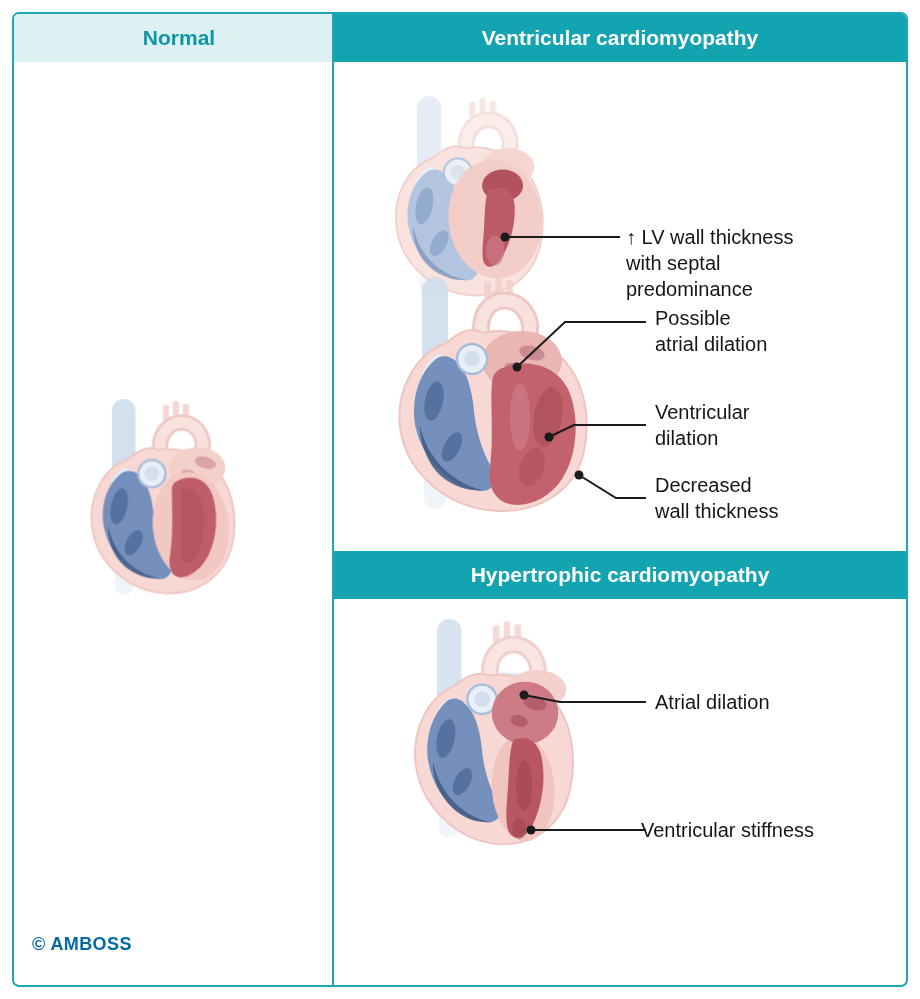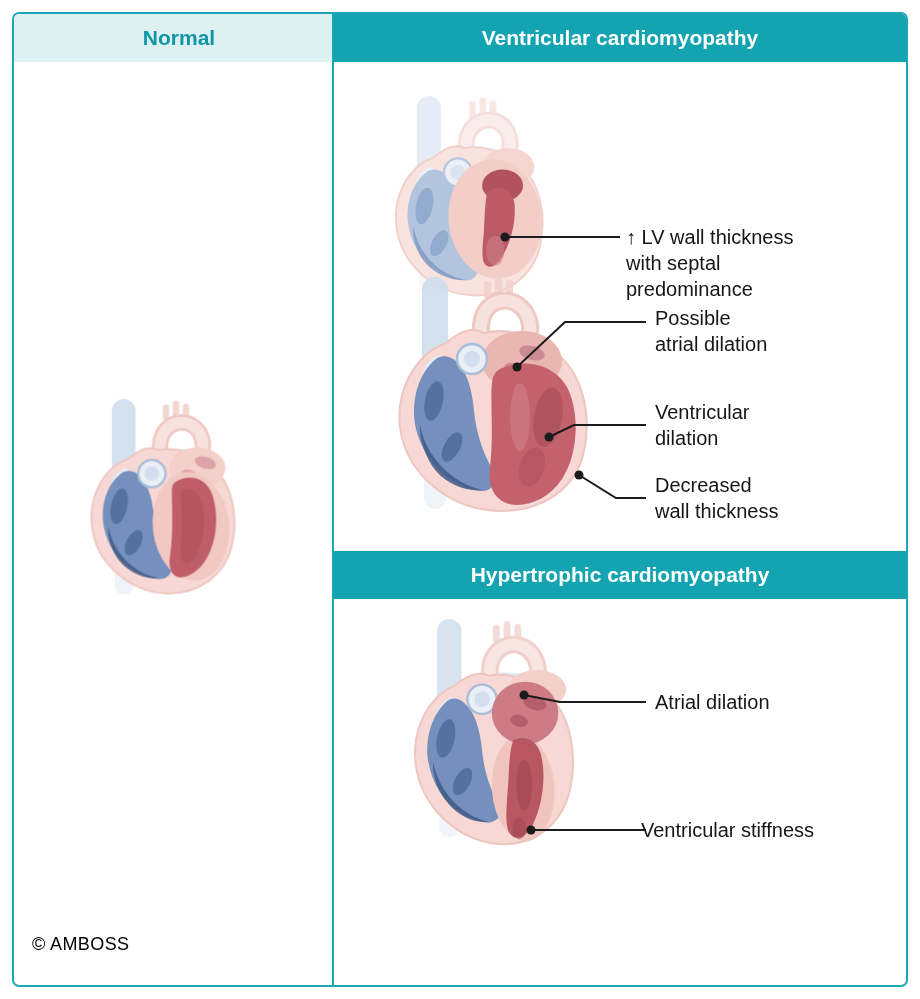--- a/index.html
+++ b/index.html
@@ -27,22 +27,22 @@
   .sc-restrictive  { height:275px; }
 
   .heart { position:absolute; }
   .connector { position:absolute; left:0; top:0; width:100%; height:100%; pointer-events:none; }
   .connector polyline { fill:none; stroke:#1b1b1b; stroke-width:2; }
   .connector circle { fill:#1b1b1b; }
 
   .annotation-label { position:absolute; font-size:20px; line-height:26px; color:#161616;
                       white-space:pre-line; }
 
-  .copyright { position:absolute; left:18px; bottom:30px; font-size:18px; color:#000000;
-               letter-spacing:0.4px; }
+  .copyright { position:absolute; left:18px; bottom:30px; font-size:18px; color:#0369a1;
+               letter-spacing:0.4px;font-weight:bold; }
 </style>
 </head>
 <body>
 
 <div class="frame">
 
   <div class="col-left">
     <div class="header header-light">
       <span>Normal</span>
     </div>

